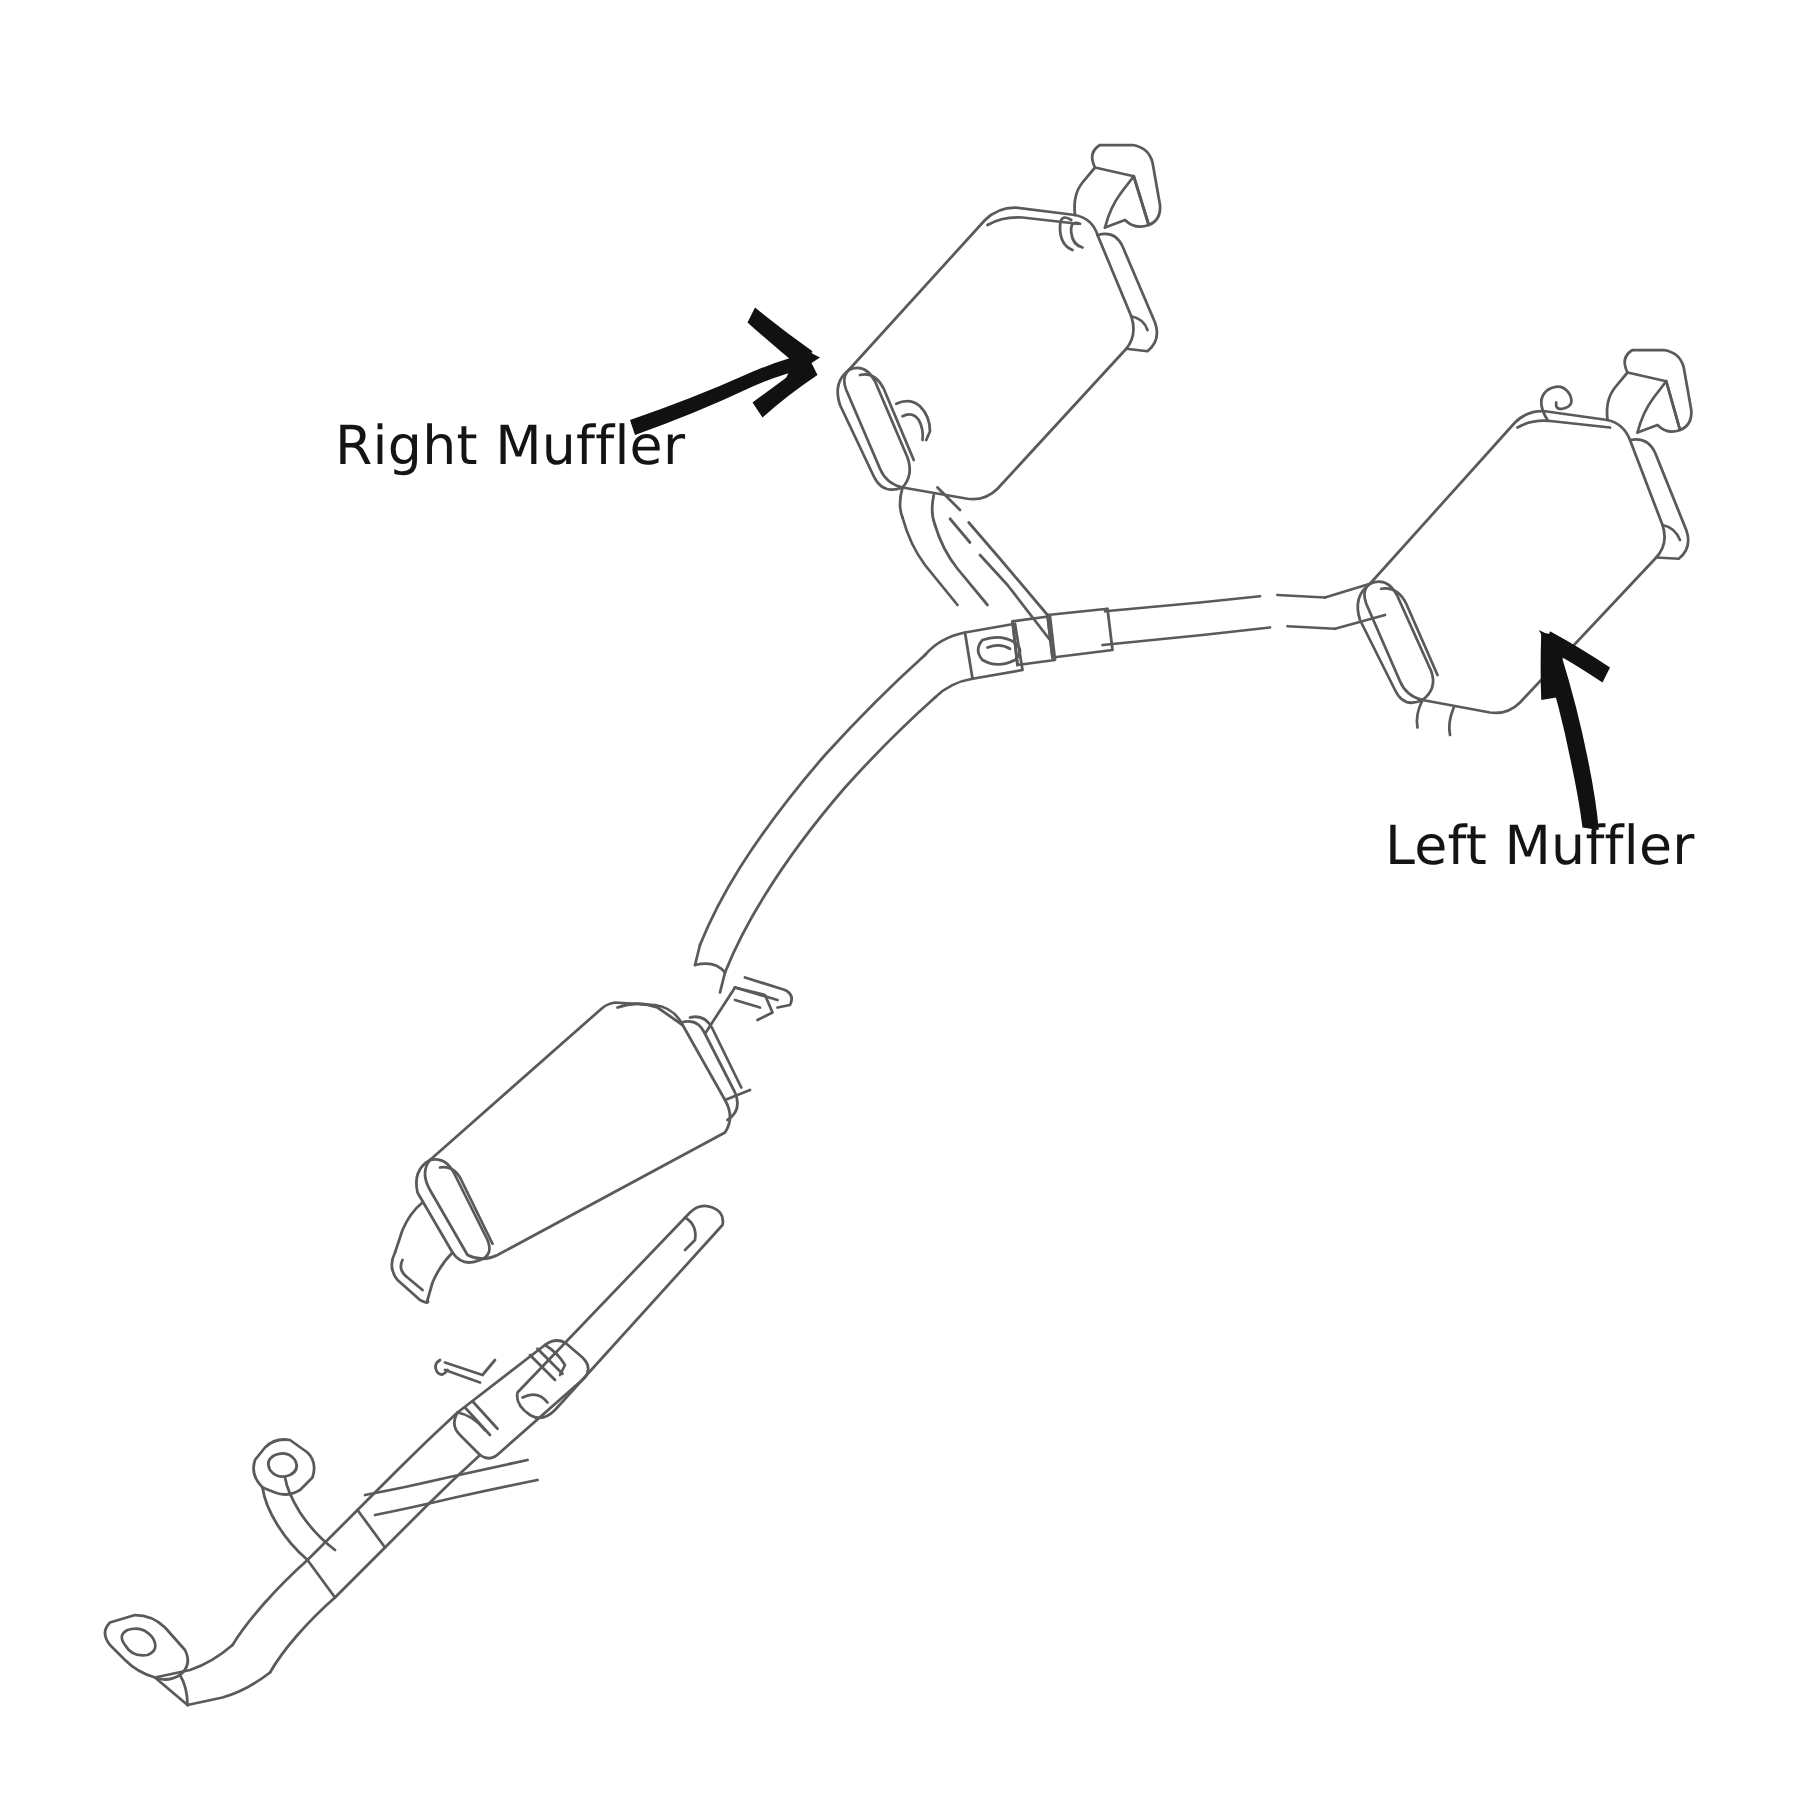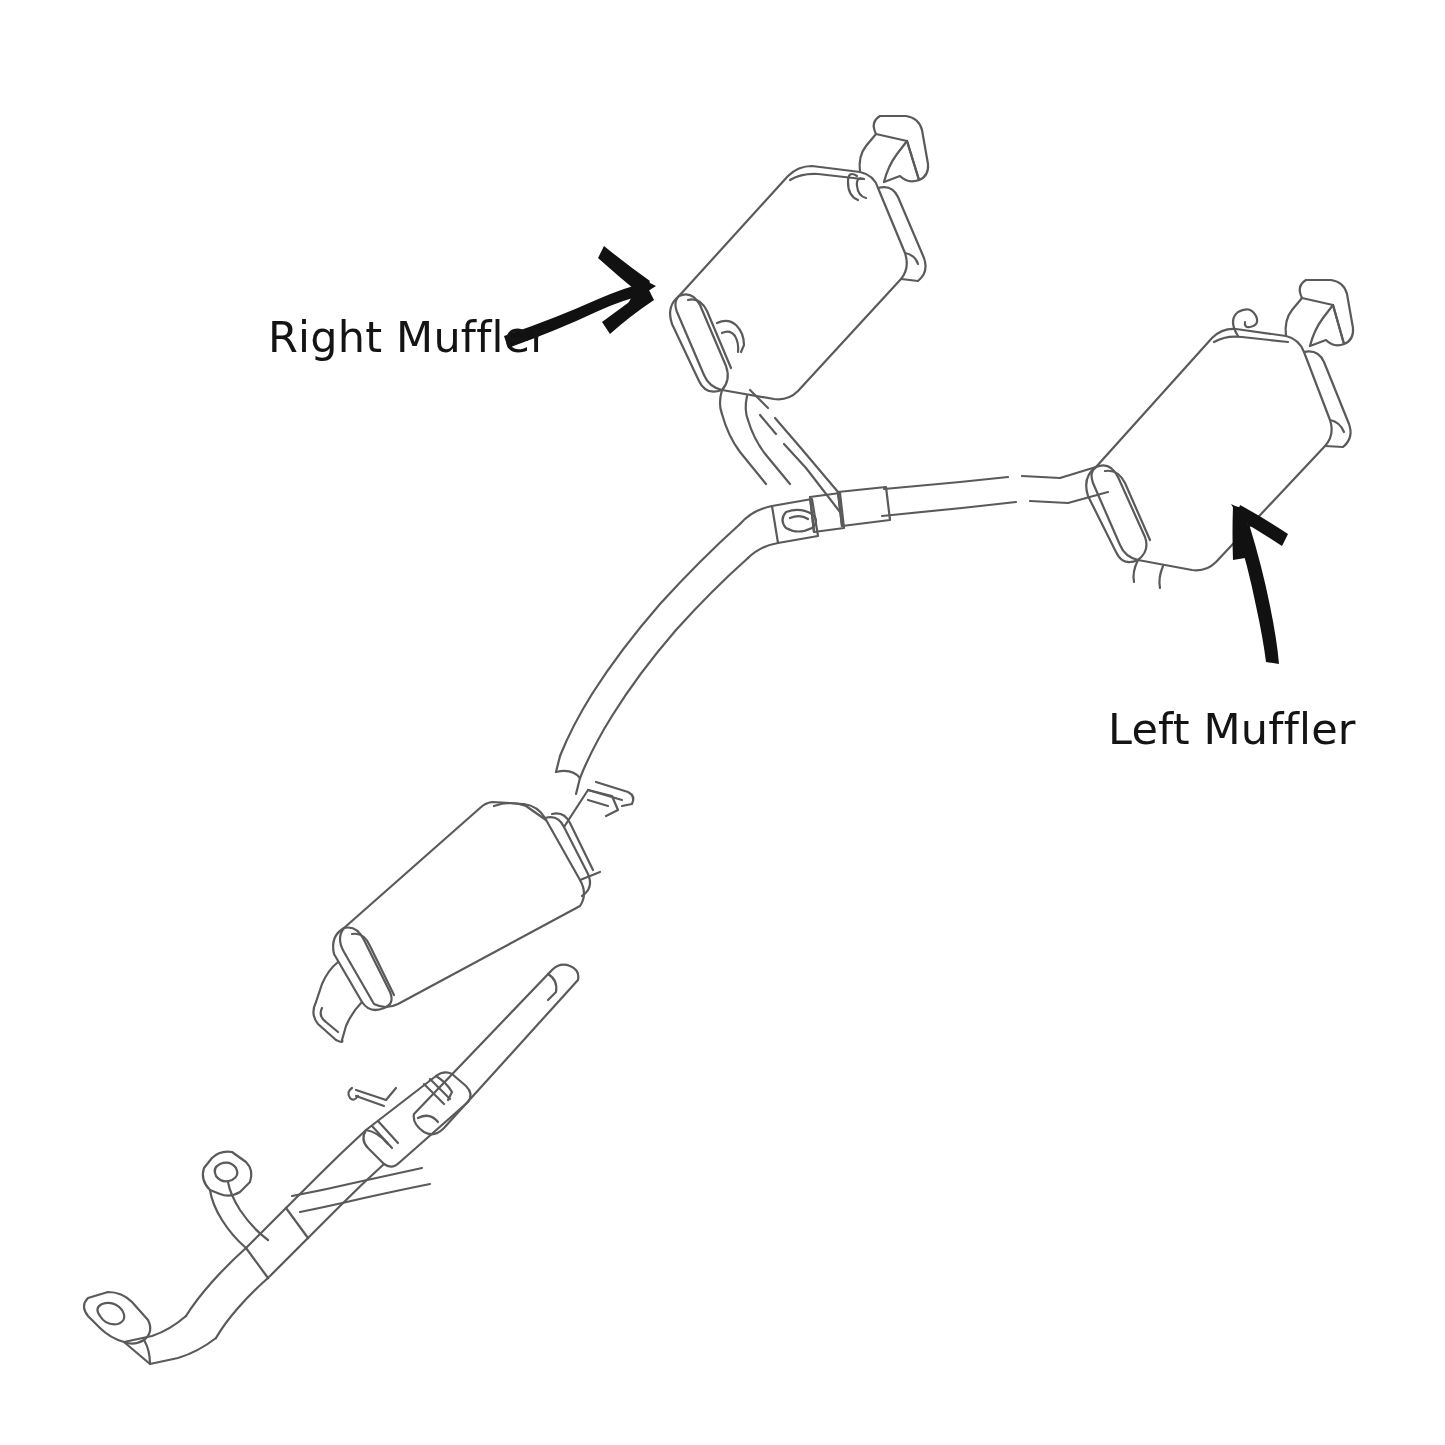--- a/index.html
+++ b/index.html
@@ -30,25 +30,25 @@
     color: #141414;
     font-family: "DejaVu Sans", sans-serif;
     font-size: 43px;
     font-weight: 500;
     letter-spacing: 0.2px;
     white-space: nowrap;
     line-height: 1;
   }
   #label-right-muffler {
     left: 268px;
-    top: 316px;
+    top: 336px;
   }
   #label-left-muffler {
     left: 1108px;
-    top: 708px;
+    top: 656px;
   }
 </style>
 </head>
 <body>
 
 <div id="page">
 
   <svg id="diagram-svg" viewBox="0 0 1445 1445" xmlns="http://www.w3.org/2000/svg">
 
     <g fill="none" stroke="#5a5a5a" stroke-width="2.2" stroke-linecap="round" stroke-linejoin="round">

